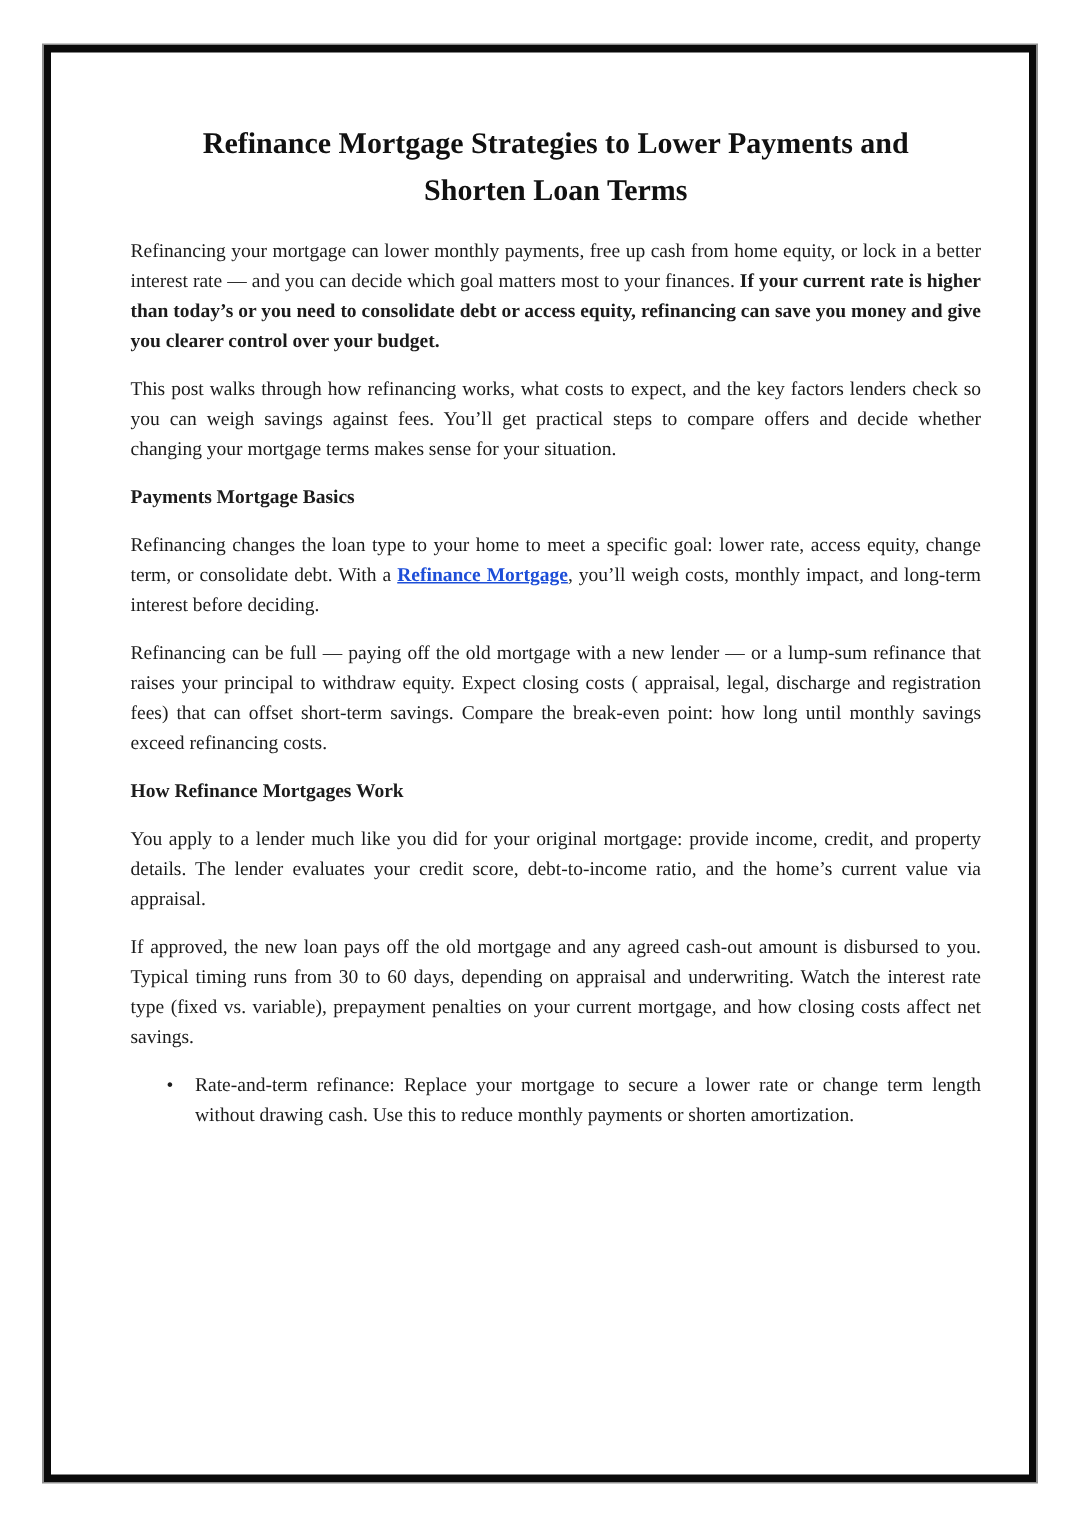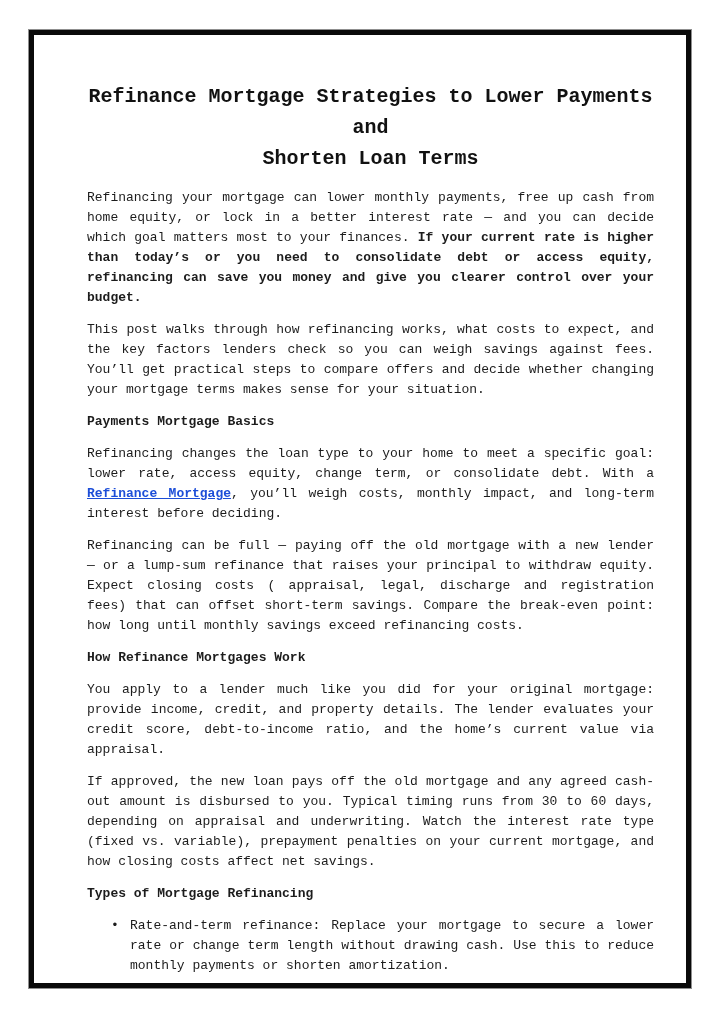--- a/index.html
+++ b/index.html
@@ -16,21 +16,21 @@
     top: 30px;
     right: 29px;
     bottom: 30px;
     border: 5px solid #0a0a0a;
     outline: 1px solid #8f8f8f;
     background: #ffffff;
     box-sizing: border-box;
   }
   .page-content {
     padding: 46px 32px 0 53px;
-    font-family: Liberation Mono, monospace;
+    font-family: Liberation Serif, serif;
     font-size: 13px;
     line-height: 20px;
     color: #1c1c1c;
   }
   .doc-title {
     margin: 0 0 14px 0;
     font-size: 20px;
     line-height: 31px;
     font-weight: bold;
     text-align: center;
@@ -92,20 +92,19 @@
 
 
     <p class="para">Refinancing can be full — paying off the old mortgage with a new lender — or a lump-sum refinance that raises your principal to withdraw equity. Expect closing costs ( appraisal, legal, discharge and registration fees) that can offset short-term savings. Compare the break-even point: how long until monthly savings exceed refinancing costs.</p>
 
     <h2 class="heading">How Refinance Mortgages Work</h2>
 
     <p class="para">You apply to a lender much like you did for your original mortgage: provide income, credit, and property details. The lender evaluates your credit score, debt-to-income ratio, and the home’s current value via appraisal.</p>
 
     <p class="para">If approved, the new loan pays off the old mortgage and any agreed cash-out amount is disbursed to you. Typical timing runs from 30 to 60 days, depending on appraisal and underwriting. Watch the interest rate type (fixed vs. variable), prepayment penalties on your current mortgage, and how closing costs affect net savings.</p>
 
-    <h2 class="heading">Types of Mortgage Refinancing</h2>
 
     <ul class="bullet-list">
       <li><span class="bullet-glyph">•</span><span>Rate-and-term refinance: Replace your mortgage to secure a lower rate or change term length without drawing cash. Use this to reduce monthly payments or shorten amortization.</span></li>
     </ul>
 
   </div>
 </div>
 
 </body></html>

